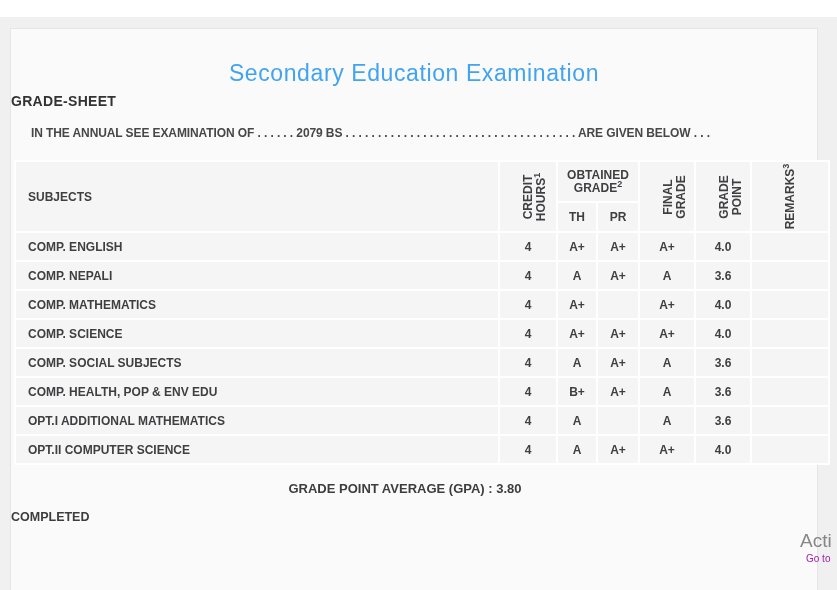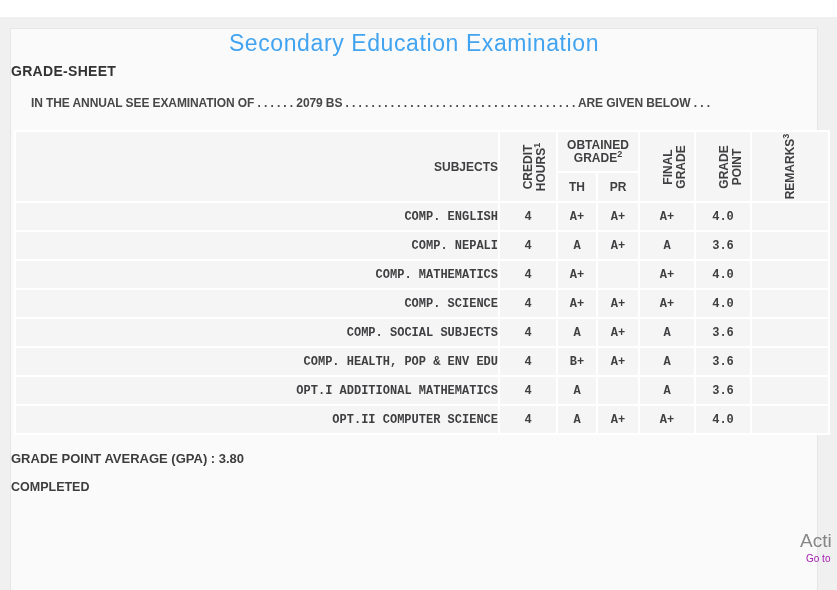--- a/index.html
+++ b/index.html
@@ -18,20 +18,21 @@
   .card {
     position: absolute;
     left: 10px; top: 28px;
     width: 808px; height: 562px;
     box-sizing: border-box;
     background: #fafafa;
     border: 1px solid #e6e6e8;
     border-bottom: none;
   }
   .title {
+    margin-top: 30px;
     text-align: center;
     font-size: 23px;
     line-height: 28px;
     font-weight: 400;
     letter-spacing: 0.6px;
     color: #42a4f0;
   }
   .subtitle {
     margin-top: 6px;
     text-align: left;
@@ -67,44 +68,44 @@
   }
   th, td {
     background: #f5f5f6;
     color: #3f3f41;
     font-size: 12px;
     font-weight: 700;
     padding: 0;
     overflow: hidden;
   }
   th.cell-subjects, td.cell-subject {
-    text-align: right;
+    text-align: left;
     padding-left: 12px;
   }
   th { vertical-align: middle; text-align: center; }
-  td { text-align: center; height: 27px; font-family: Liberation Mono, monospace; }
+  td { text-align: center; height: 27px; }
   .h-top { height: 39px; }
   .h-sub { height: 28px; }
   .rot-cell { vertical-align: middle; }
   .rot {
     transform: rotate(-90deg);
     width: 70px;
     margin: 0 auto;
     text-align: center;
     line-height: 13px;
     white-space: nowrap;
   }
   .rot span.line { display: block; }
   sup {
     font-size: 9px;
     line-height: 0;
   }
   .summary-gpa {
     margin-top: 16px;
-    text-align: left;
+    text-align: center;
     padding-right: 18px;
     font-size: 13px;
     line-height: 16px;
     font-weight: 700;
     color: #3d3d3d;
   }
   .summary-status {
     margin-top: 12px;
     text-align: left;
     padding-right: 24px;

